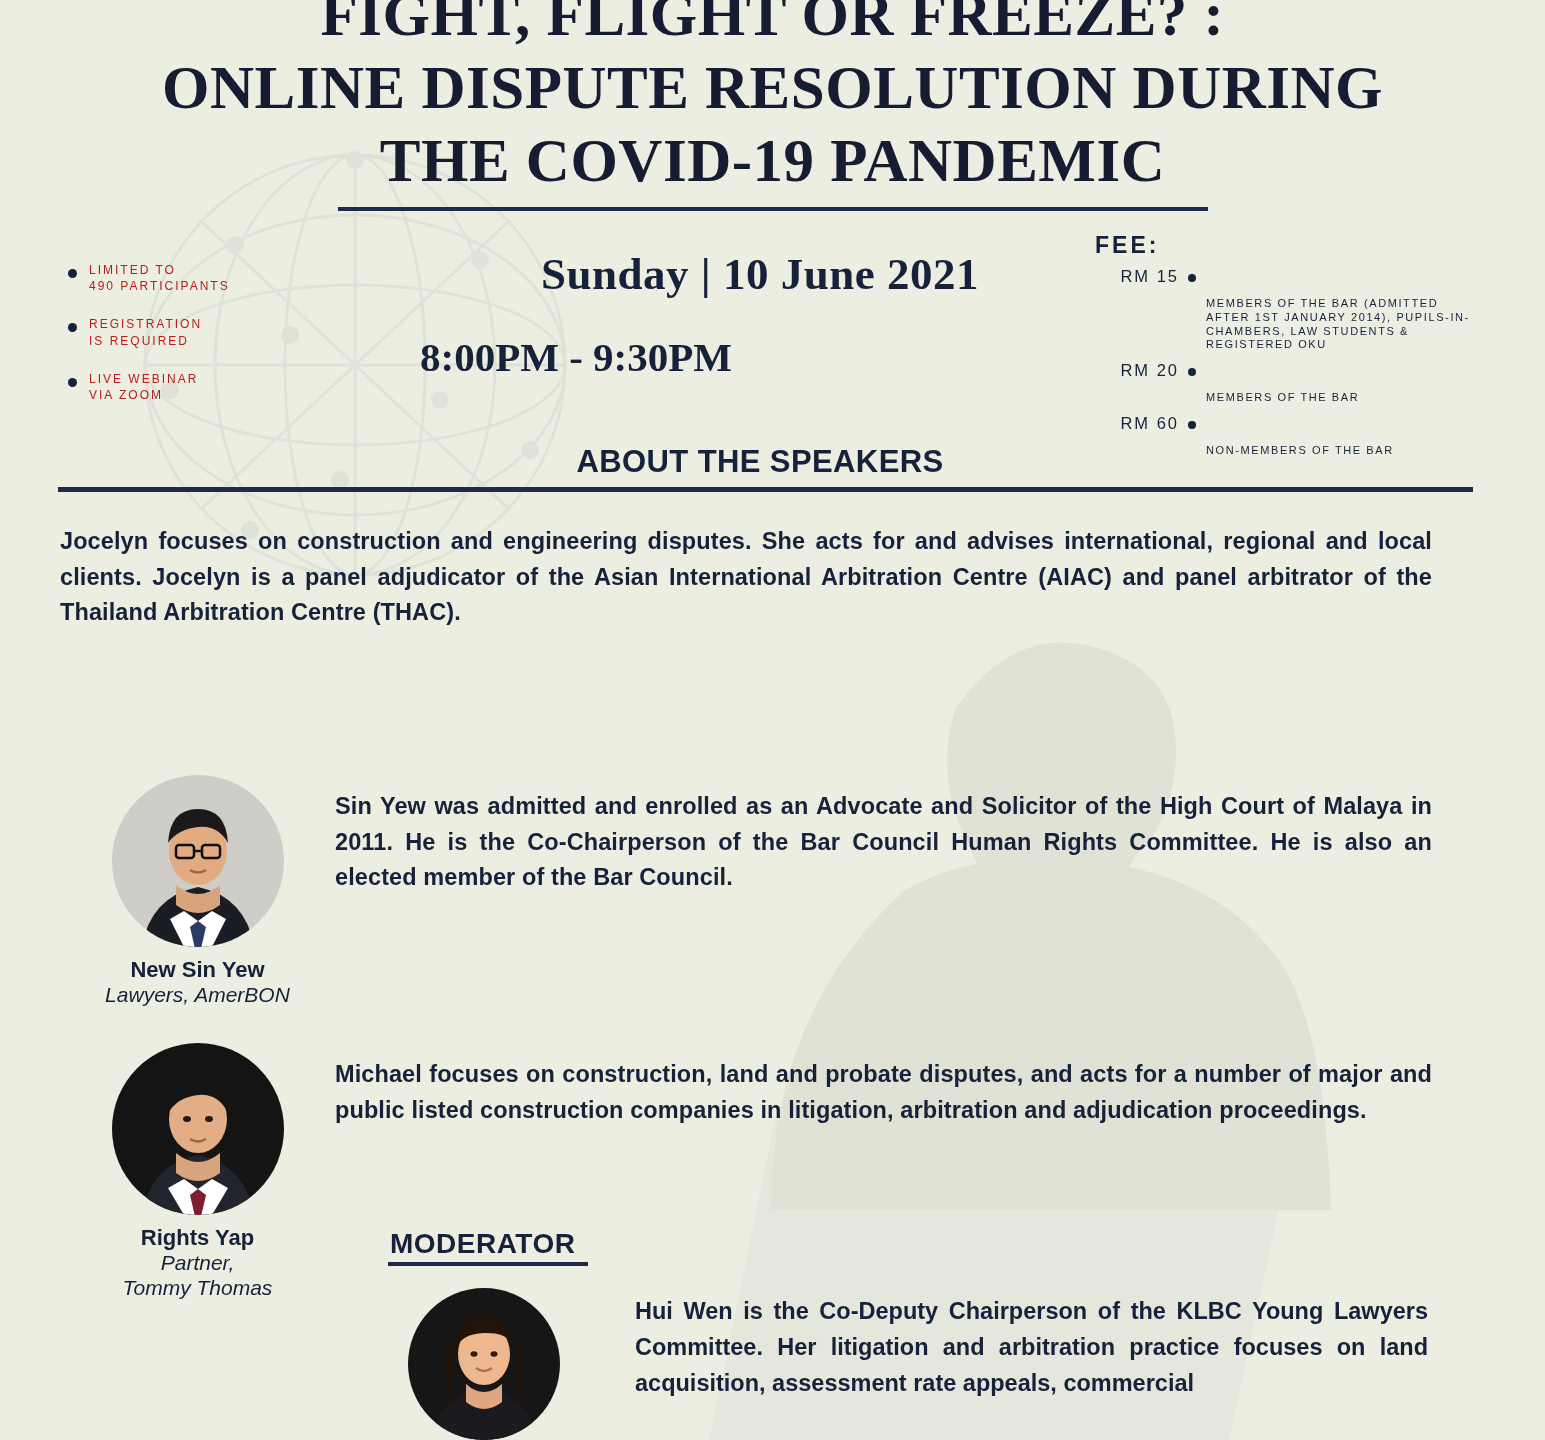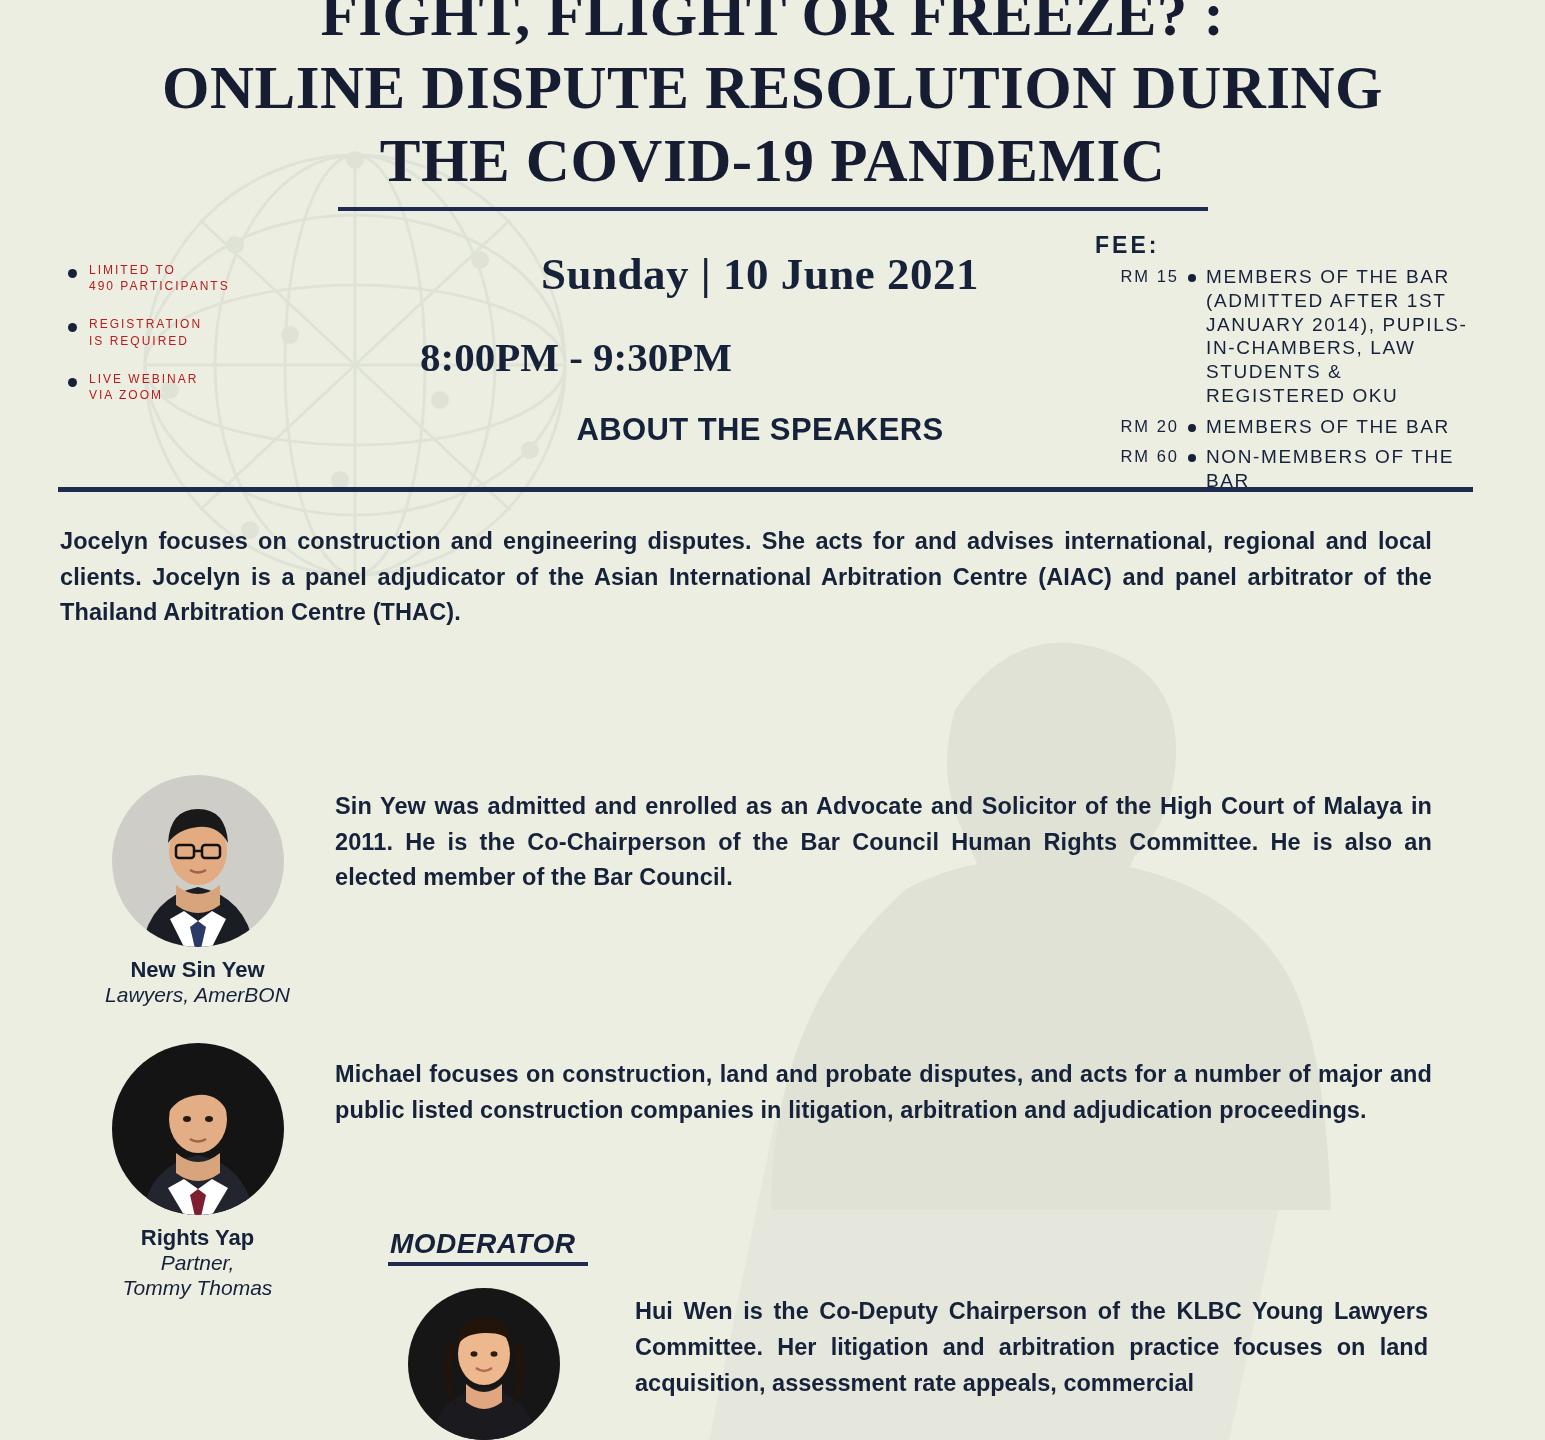--- a/index.html
+++ b/index.html
@@ -105,21 +105,21 @@
     left: 420px;
     top: 333px;
     width: 680px;
     font-family: "Liberation Serif", serif;
     font-weight: bold;
     font-size: 41px;
   }
   .about-speakers {
     position: absolute;
     left: 420px;
-    top: 412px;
+    top: 444px;
     width: 680px;
     text-align: center;
     font-size: 31px;
     font-weight: bold;
     letter-spacing: 0.4px;
   }
 
   
   .fee-block {
     position: absolute;
@@ -148,23 +148,24 @@
   }
   .fee-dot {
     width: 8px;
     height: 8px;
     border-radius: 50%;
     background: #16213a;
     margin: 9px 10px 0 9px;
     flex: none;
   }
   .fee-desc {
-    font-size: 19px;
+    font-size: 11px;
     letter-spacing: 1.6px;
     line-height: 1.25;
+    margin-top: 32px;
   }
 
   
   .divider {
     position: absolute;
     left: 58px;
     top: 487px;
     width: 1415px;
     height: 5px;
     background: #1e2a4e;
@@ -217,21 +218,20 @@
   .sp1 .sp-bio { padding-top: 12px; }
 
   
   .moderator-label {
     position: absolute;
     left: 390px;
     top: 1228px;
     font-size: 28px;
     font-weight: bold;
     letter-spacing: 0.5px;
-    font-style: italic;
   }
   .moderator-underline {
     position: absolute;
     left: 388px;
     top: 1262px;
     width: 200px;
     height: 4px;
     background: #1e2a4e;
   }
   .moderator-row {

